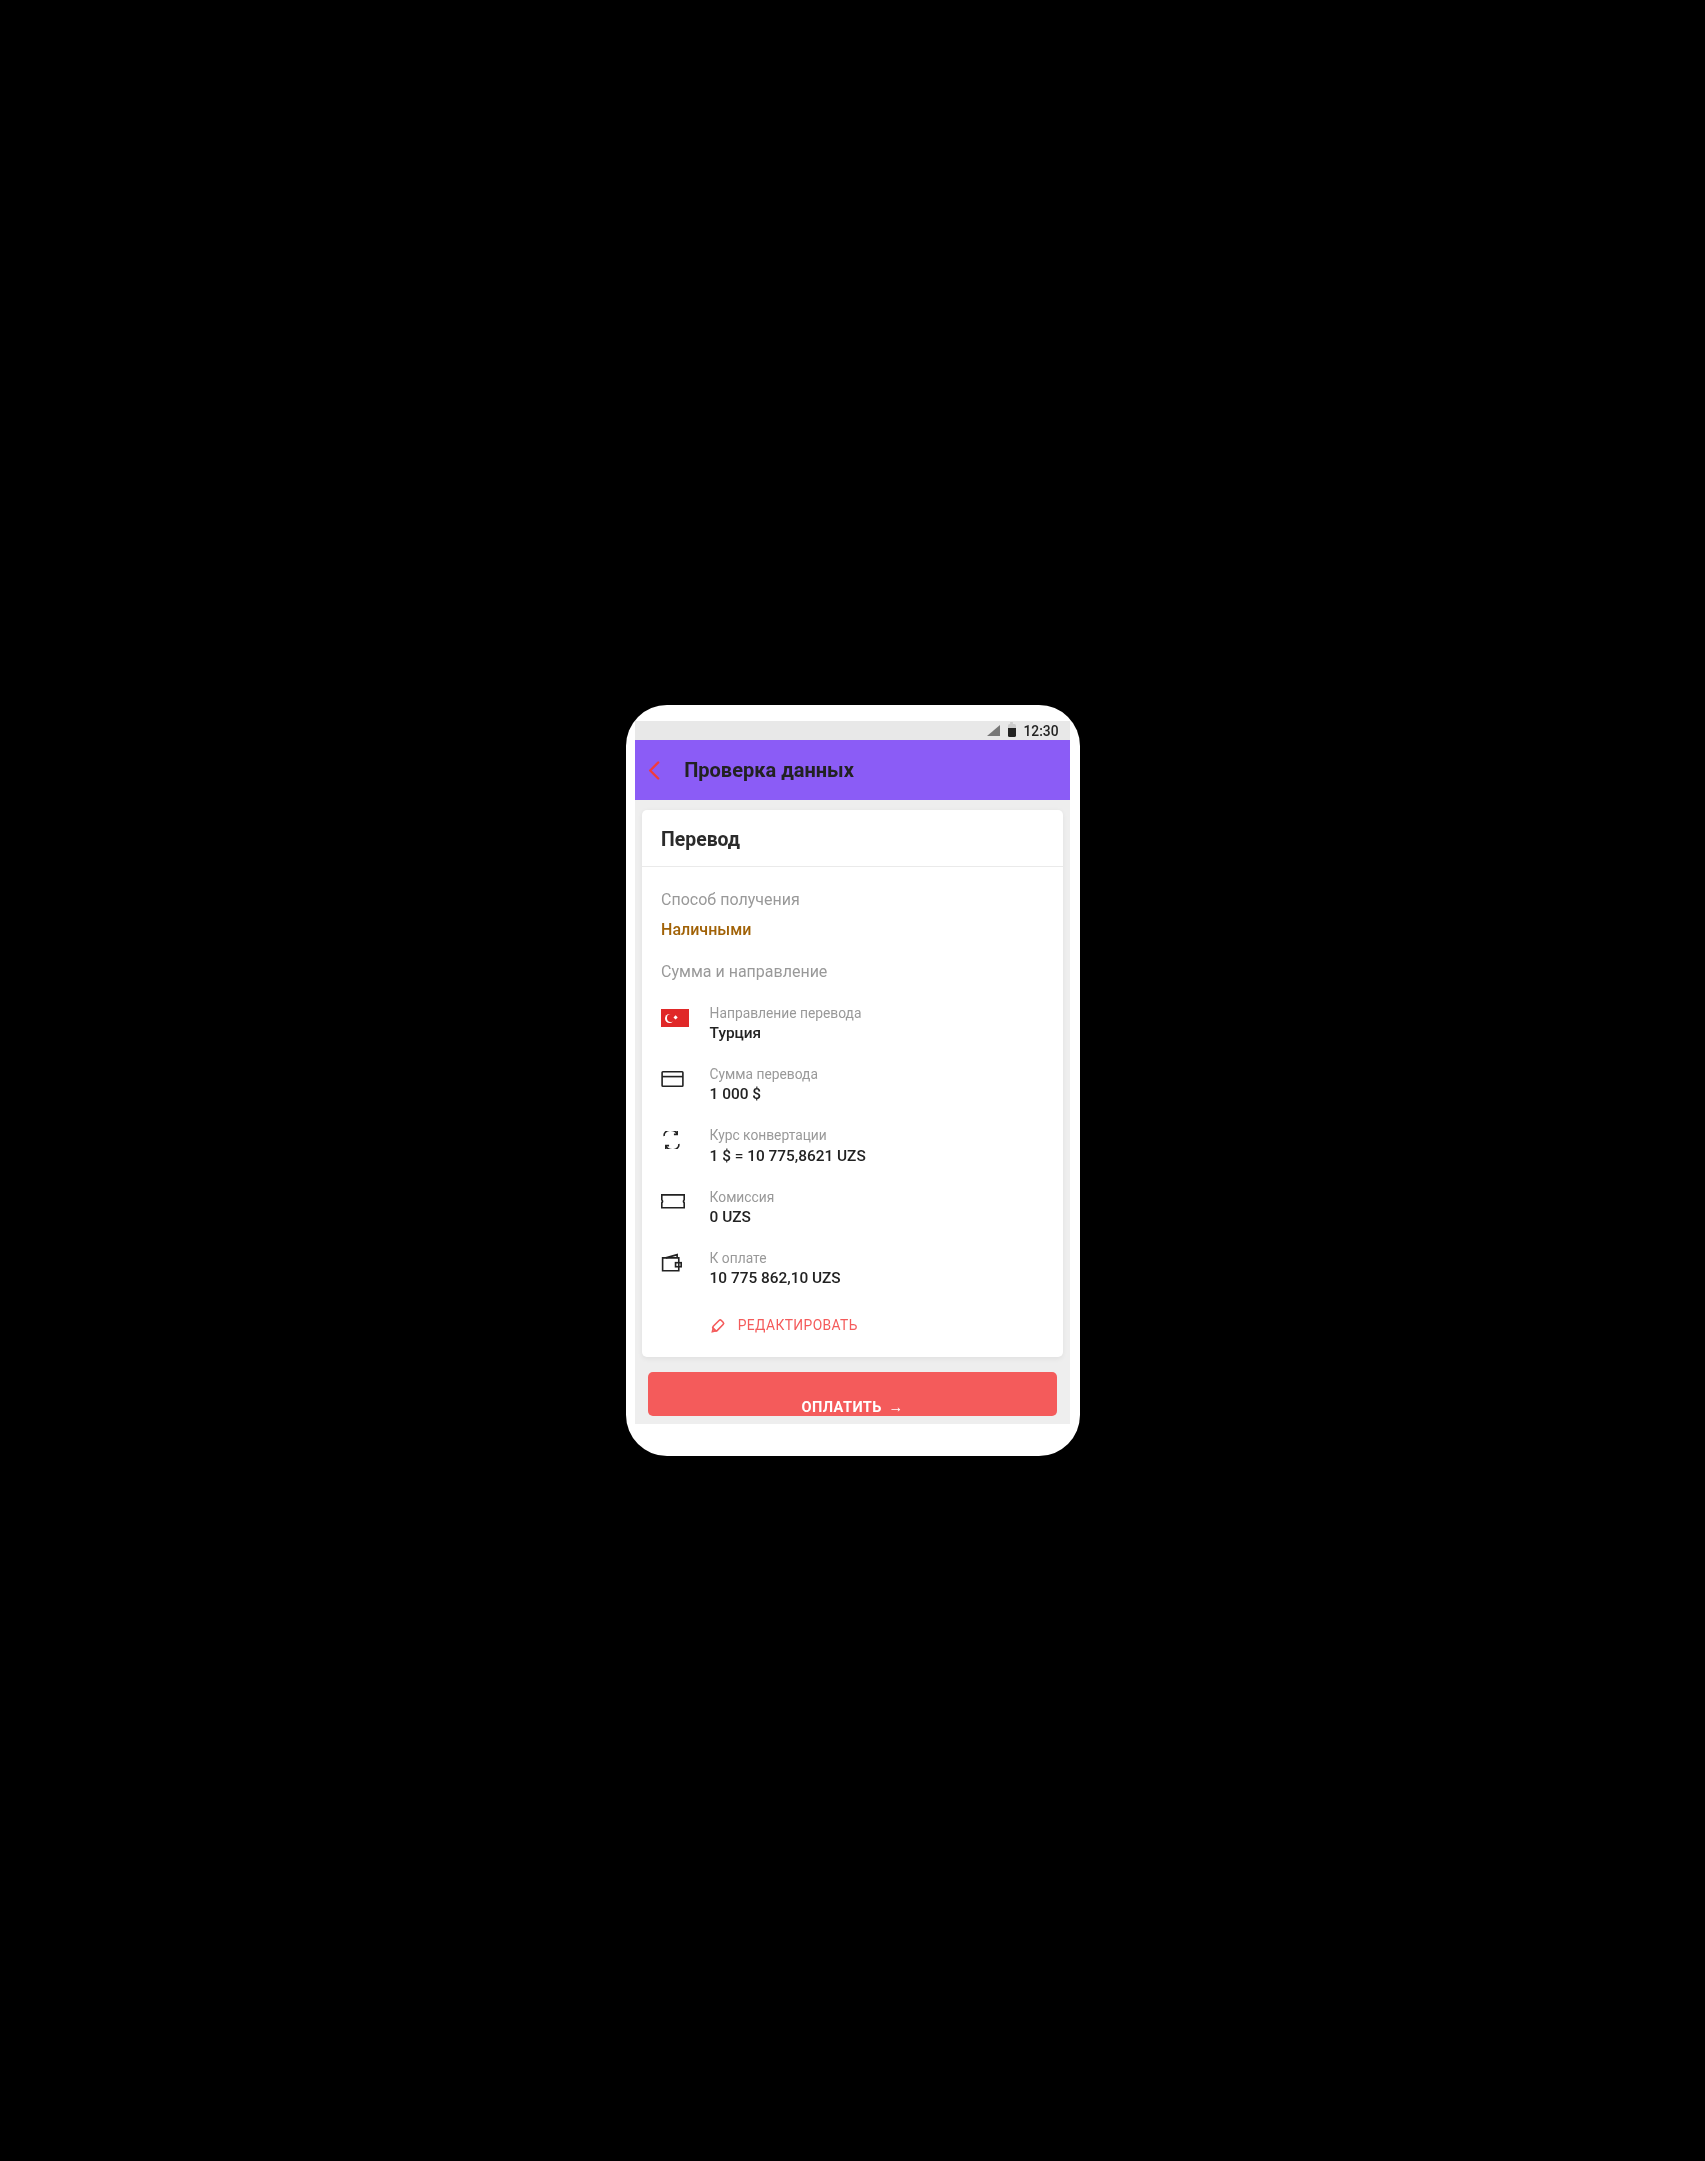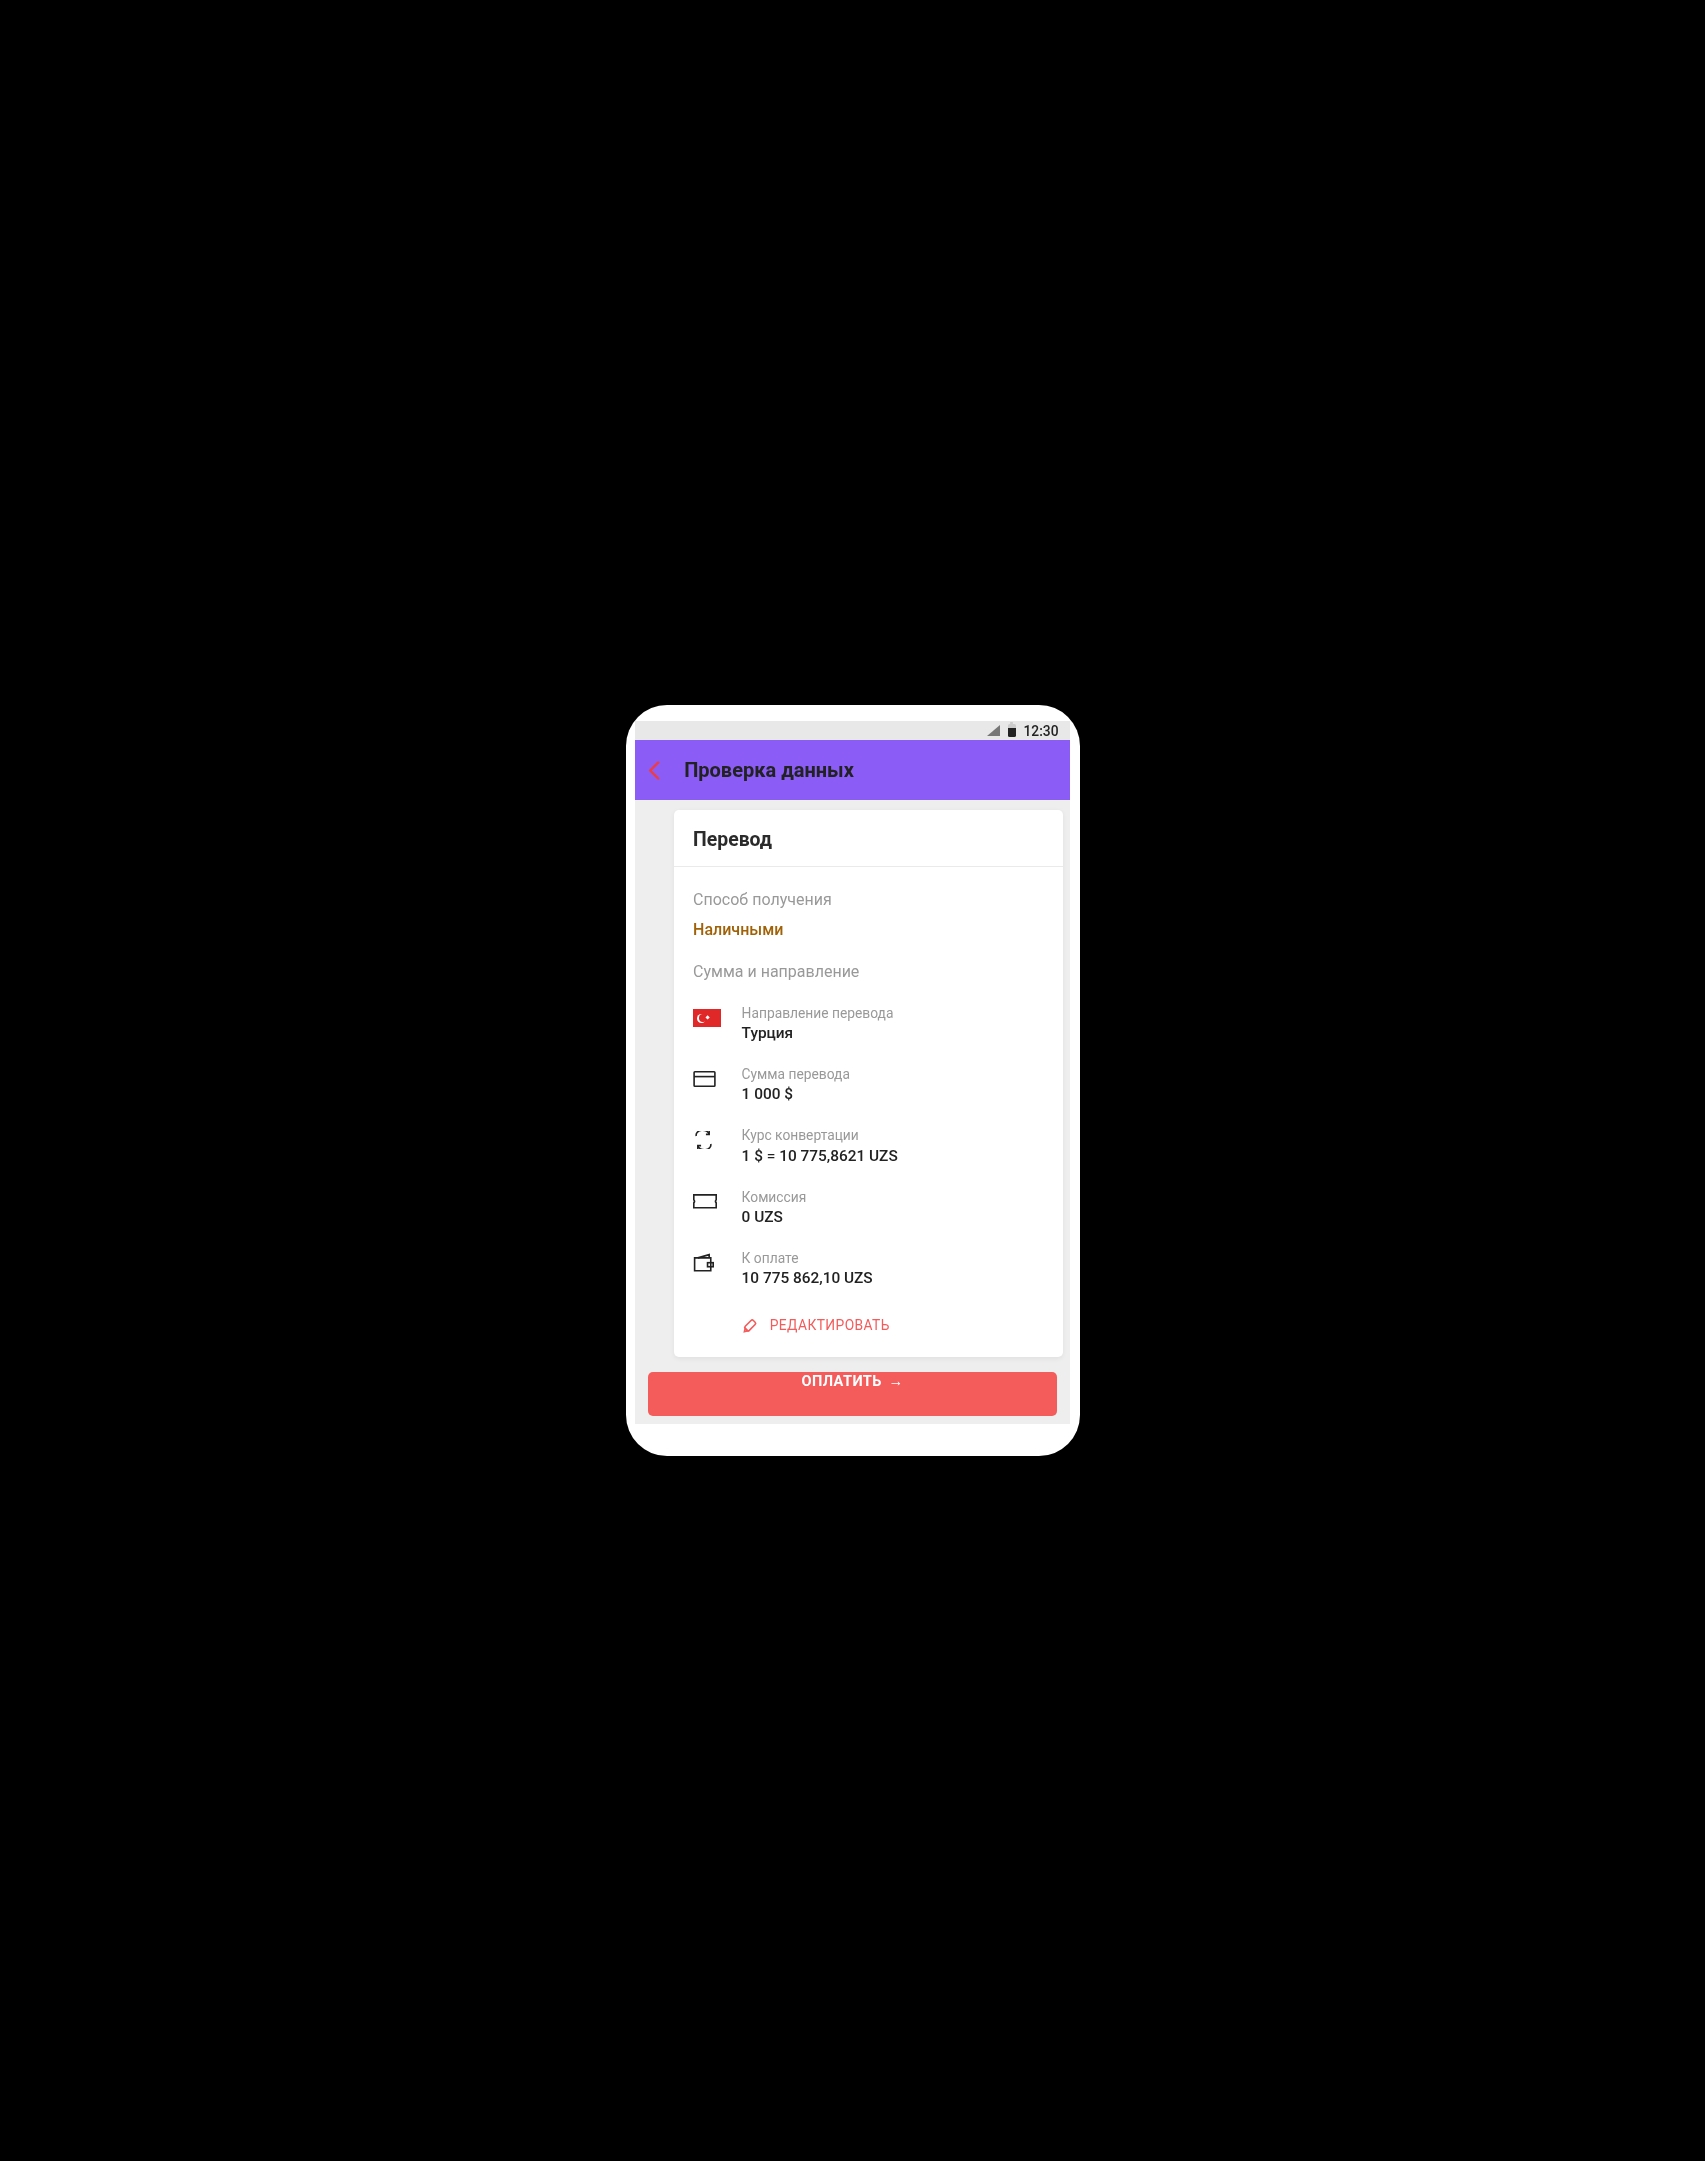--- a/index.html
+++ b/index.html
@@ -73,21 +73,20 @@
   }
   .content-area {
     background: #eee;
     padding: 9.7px 6.5px 8px 6.5px;
   }
   .card {
     background: #fff;
     border-radius: 4.9px;
     box-shadow: 0 1.6px 4.9px rgba(0,0,0,0.06);
     padding: 0 0 23px 0;
-    margin-left: 32px;
   }
   .card-title {
     font-size: 19.4px;
     font-weight: 700;
     color: #2b2b2b;
     padding: 18px 19.4px 14.6px 19.4px;
     border-bottom: 0.8px solid #eaeaea;
   }
   .section {
     padding: 23px 19.4px 0 19.4px;
@@ -171,21 +170,21 @@
     letter-spacing: 0.4px;
     color: #f45b5b;
   }
   .pay-button {
     margin: 14.6px 6.5px 0 6.5px;
     background: #f45b5b;
     color: #fff;
     height: 44px;
     border-radius: 4.9px;
     display: flex;
-    align-items: flex-start;
+    align-items: flex-end;
     justify-content: center;
     font-size: 14.6px;
     font-weight: 700;
     letter-spacing: 0.4px;
     gap: 6.5px;
     cursor: pointer;
   }
   svg { display: block; }
 </style>
 </head>

